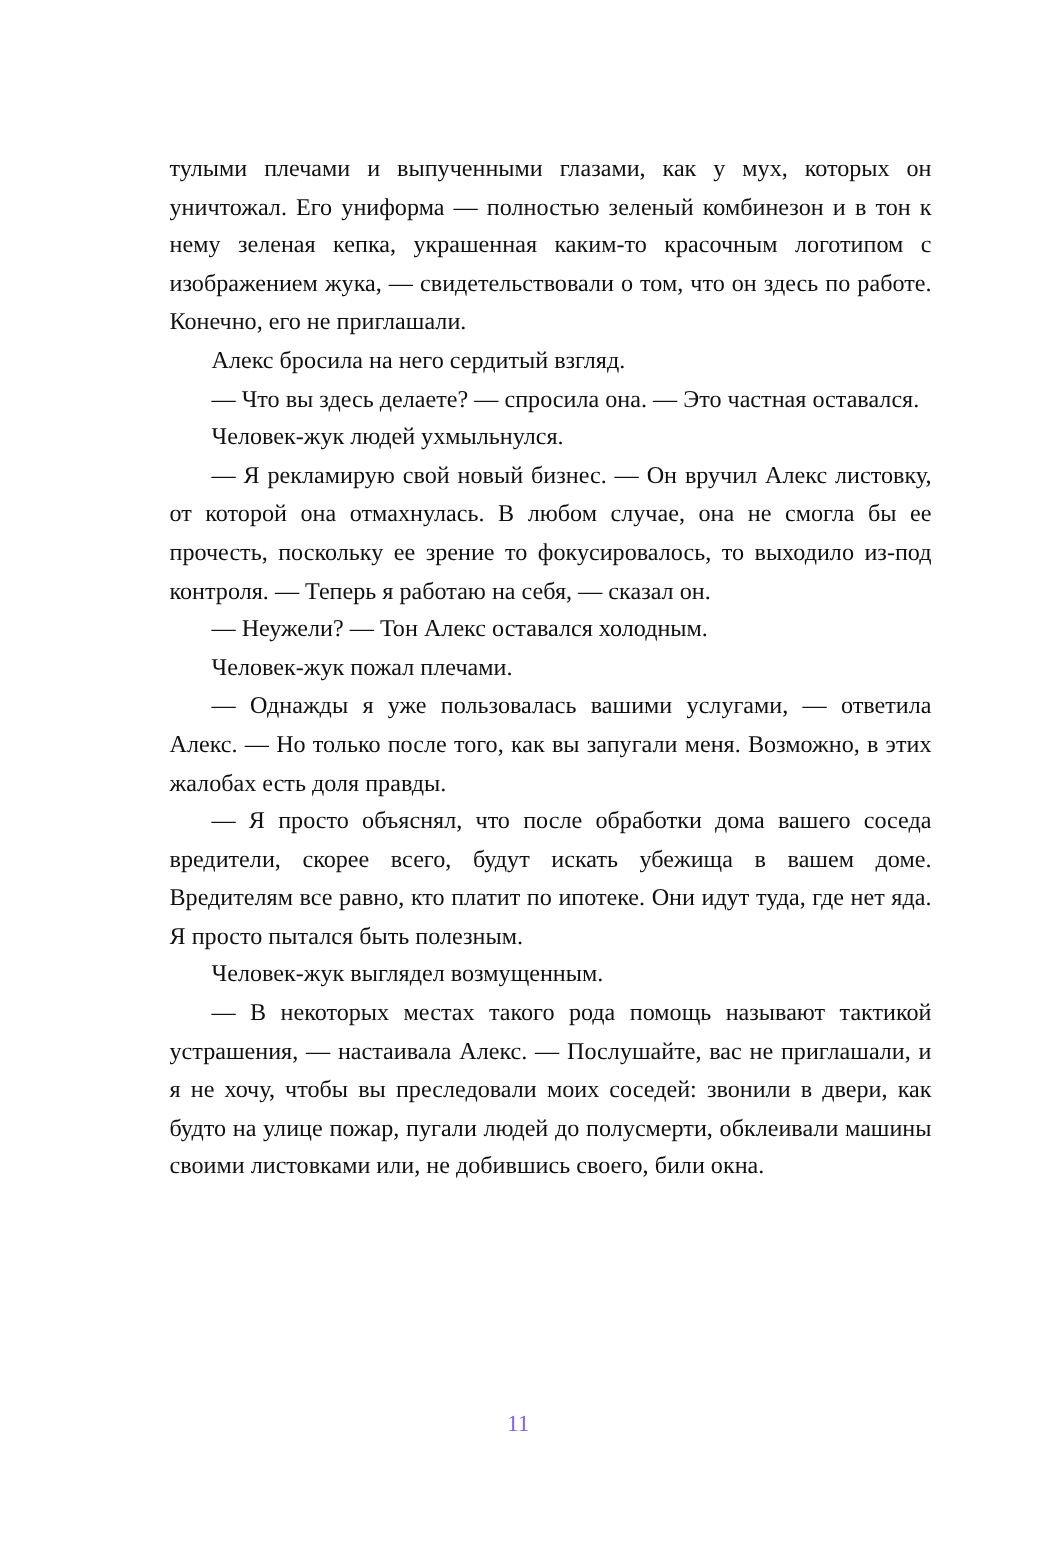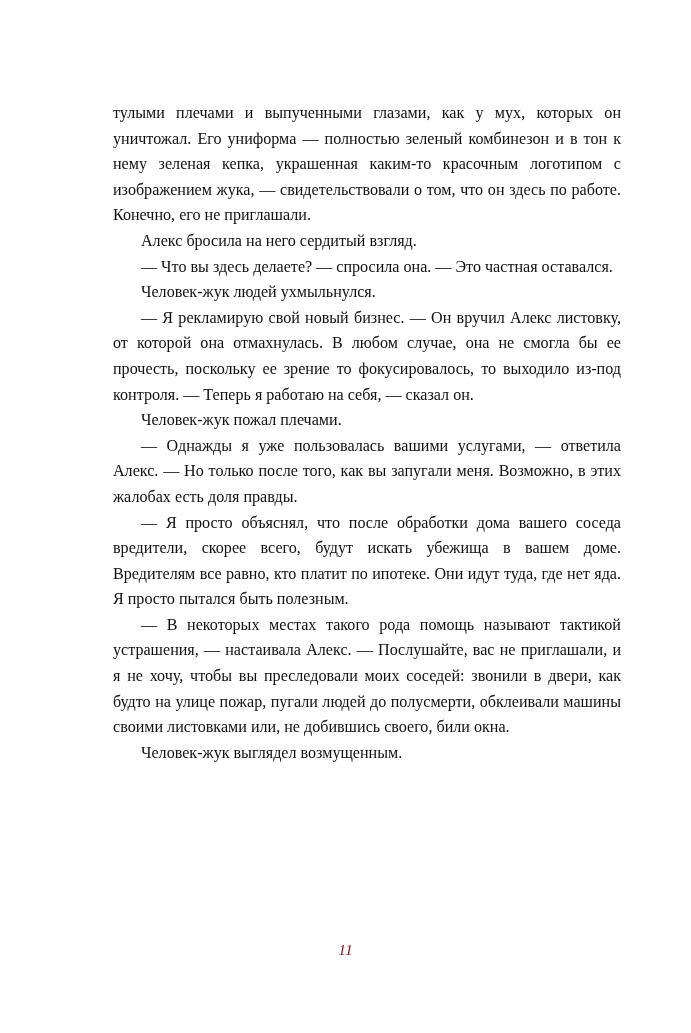--- a/index.html
+++ b/index.html
@@ -36,38 +36,38 @@
     text-indent: 28px;
   }
   .page-number {
     position: absolute;
     left: 0;
     right: 0;
     top: 924px;
     text-align: center;
     font-size: 15.5px;
     line-height: 20px;
-    color: #7f1d1d;
+    color: #8b5cf6;
     font-family: "Liberation Serif", "DejaVu Serif", serif;
-    font-style: italic;
   }
 </style>
 </head>
 <body>
 
 <div class="page">
 
   <div class="text-block">
     <p class="para">тулыми плечами и выпученными глазами, как у мух, которых он уничтожал. Его униформа — полностью зеленый комбинезон и в тон к нему зеленая кепка, украшенная каким-то красочным логотипом с изображением жука, — свидетельствовали о том, что он здесь по работе. Конечно, его не приглашали.</p>
     <p class="para indent">Алекс бросила на него сердитый взгляд.</p>
     <p class="para indent">— Что вы здесь делаете? — спросила она. — Это частная оставался.</p>
     <p class="para indent">Человек-жук людей ухмыльнулся.</p>
     <p class="para indent">— Я рекламирую свой новый бизнес. — Он вручил Алекс листовку, от которой она отмахнулась. В любом случае, она не смогла бы ее прочесть, поскольку ее зрение то фокусировалось, то выходило из-под контроля. — Теперь я работаю на себя, — сказал он.</p>
+    <p class="para indent">— Неужели? — Тон Алекс оставался холодным.</p>
     <p class="para indent">Человек-жук пожал плечами.</p>
     <p class="para indent">— Однажды я уже пользовалась вашими услугами, — ответила Алекс. — Но только после того, как вы запугали меня. Возможно, в этих жалобах есть доля правды.</p>
     <p class="para indent">— Я просто объяснял, что после обработки дома вашего соседа вредители, скорее всего, будут искать убежища в вашем доме. Вредителям все равно, кто платит по ипотеке. Они идут туда, где нет яда. Я просто пытался быть полезным.</p>
+    <p class="para indent">Человек-жук выглядел возмущенным.</p>
     <p class="para indent">— В некоторых местах такого рода помощь называют тактикой устрашения, — настаивала Алекс. — Послушайте, вас не приглашали, и я не хочу, чтобы вы преследовали моих соседей: звонили в двери, как будто на улице пожар, пугали людей до полусмерти, обклеивали машины своими листовками или, не добившись своего, били окна.</p>
-    <p class="para indent">Человек-жук выглядел возмущенным.</p>
   </div>
 
   <div class="page-number">11</div>
 
 </div>
 
 </body></html>

